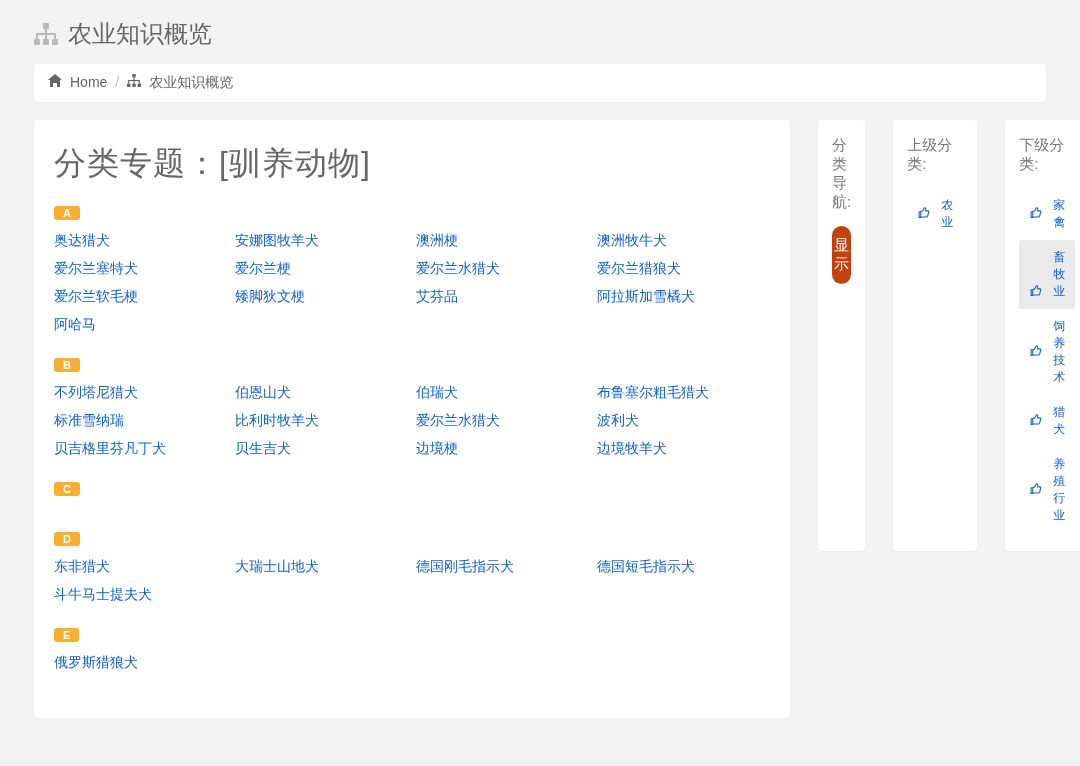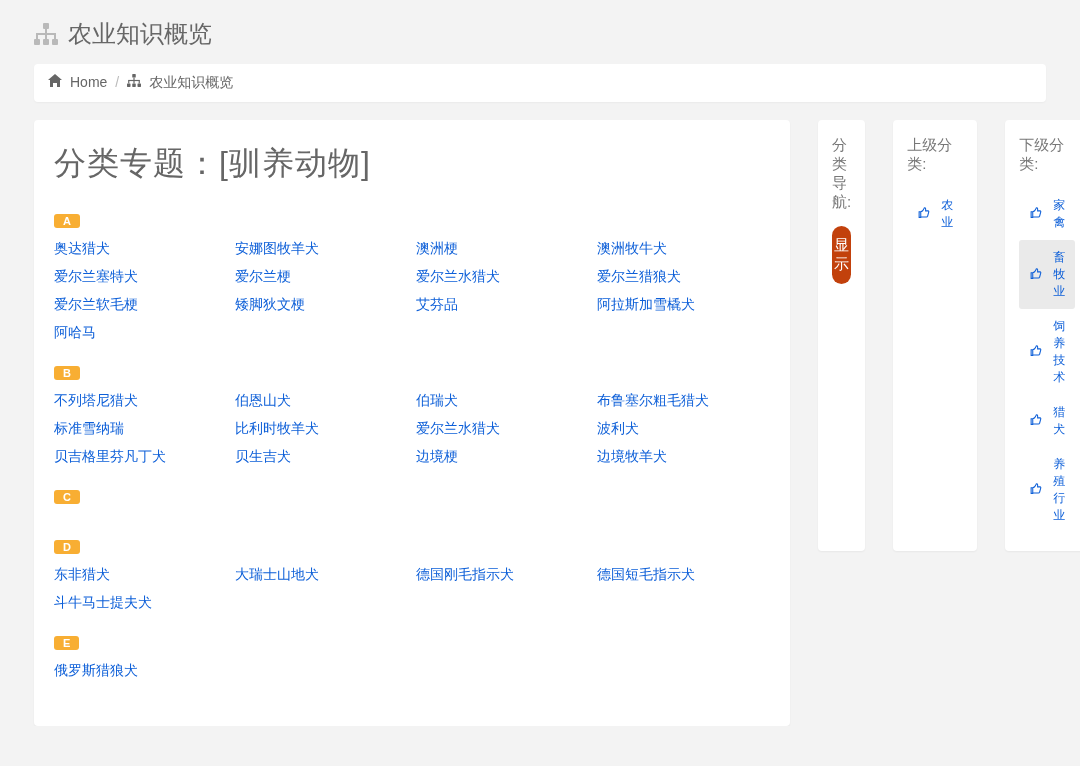--- a/index.html
+++ b/index.html
@@ -27,21 +27,21 @@
     .breadcrumb svg { flex: none; }
     .layout { display: flex; gap: 28px; align-items: flex-start; }
     .main-col { flex: 1; }
     .side-col { width: 228px; flex: none; display: flex; flex-direction: row; gap: 28px; }
     .panel {
       background: #fff; border-radius: 4px;
       box-shadow: 0 1px 2px rgba(0,0,0,.05);
       padding: 18px 18px 24px 18px;
     }
     .side-panel { padding: 16px 14px 18px 14px; }
-    .main-title { font-size: 32px; color: #666; font-weight: 400; margin: 4px 0 26px 2px; letter-spacing: 1px; }
+    .main-title { font-size: 32px; color: #666; font-weight: 400; margin: 4px 0 18px 2px; letter-spacing: 1px; }
     .letter-group { margin-bottom: 22px; }
     .letter-badge {
       display: inline-block; background: #f8ae33; color: #fff;
       font-size: 11px; font-weight: 700; padding: 1px 9px;
       border-radius: 3px; margin-bottom: 12px; margin-left: 2px;
     }
     .items-grid {
       display: grid;
       grid-template-columns: repeat(4, 1fr);
       gap: 10px 6px;
@@ -57,21 +57,21 @@
       background: #c2410c; color: #fff; border: none;
       border-radius: 12px; padding: 10px 0; font-size: 15px;
       cursor: pointer;
     }
     .side-list { list-style: none; }
     .side-list li {
       padding: 9px 10px; border-radius: 3px;
       display: flex; align-items: center; gap: 10px;
       color: #0d5fd8; cursor: pointer;
     }
-    .side-list li.hovered { background: #eaeaea; }
+    .side-list li.hovered { background: #eaeaea; align-items: flex-end; }
     .side-list svg { flex: none; }
     .side-list a { color: #0d5fd8; text-decoration: none; font-size: 12px; }
   </style>
 </head>
 <body>
 
 <div class="container">
 
   <div class="page-header">
     <span class="sitemap-icon">

